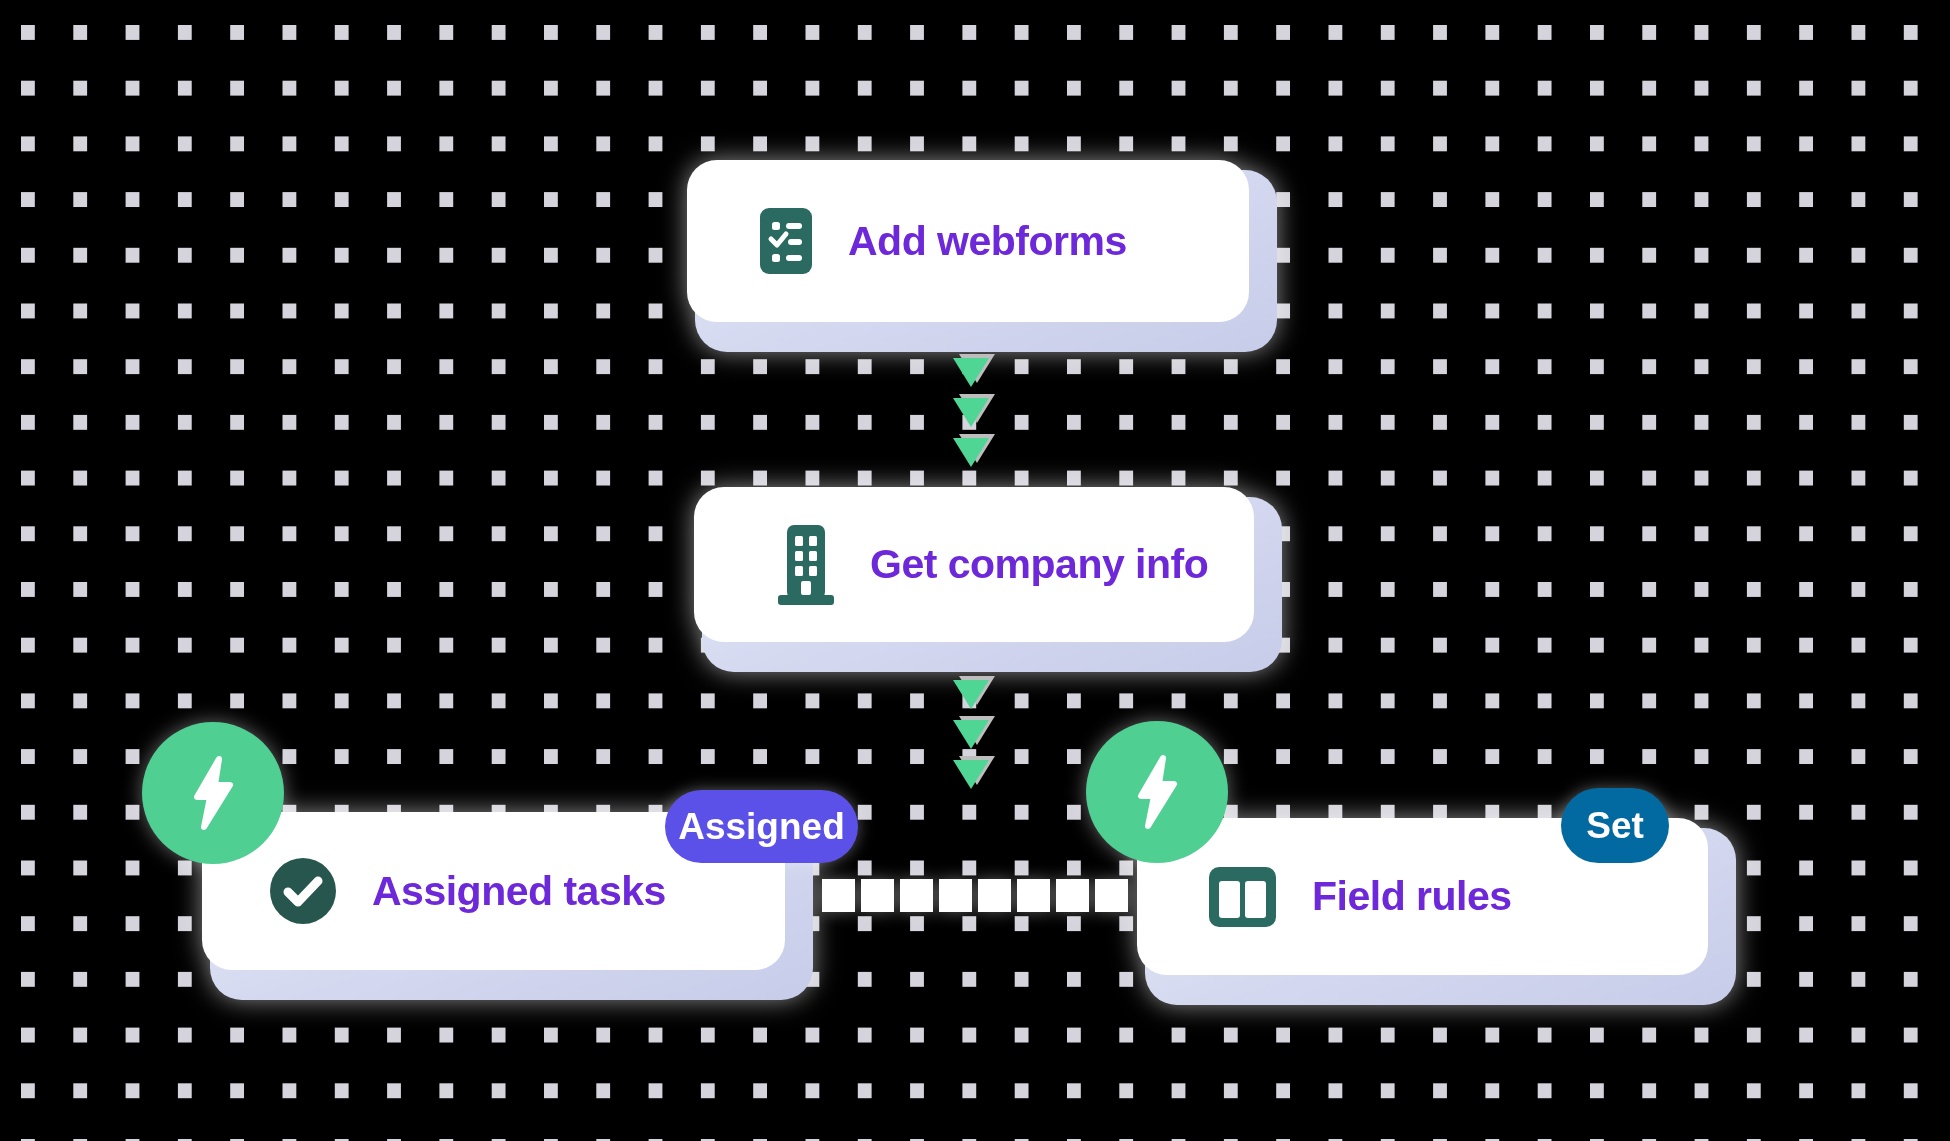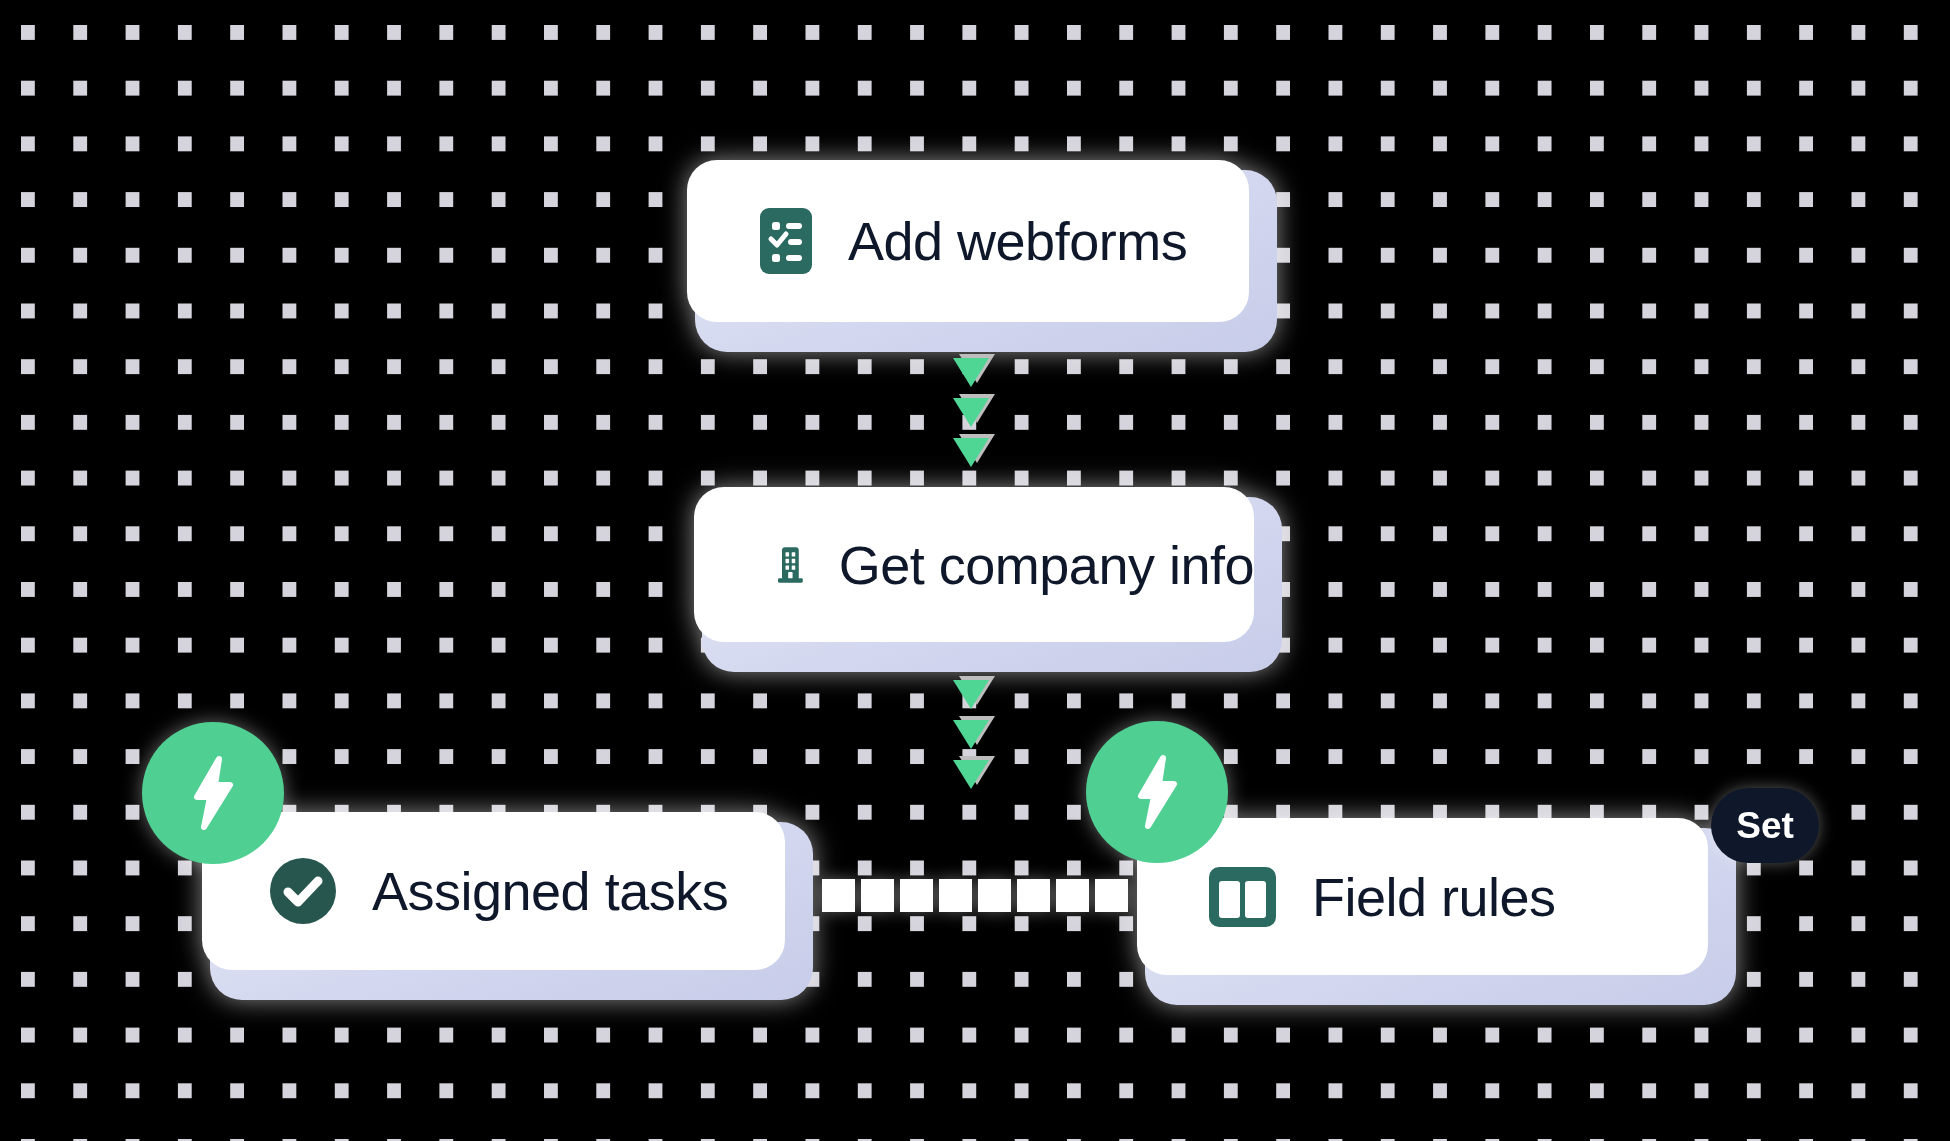--- a/index.html
+++ b/index.html
@@ -14,21 +14,21 @@
   .card-back{
     position:absolute;left:8px;top:10px;right:-28px;bottom:-30px;
     border-radius:32px;
     background:linear-gradient(160deg,#e6e9f7 0%,#d3d7ef 55%,#c7cce9 100%);
   }
   .card-face{
     position:absolute;inset:0;background:#fff;border-radius:30px;
     display:flex;align-items:center;gap:36px;
   }
   .card-label{
-    font-weight:400;color:#0f172a;font-size:54px;letter-spacing:-0.5px;white-space:nowrap;
+    font-weight:700;color:#6d28d9;font-size:41px;letter-spacing:-0.5px;white-space:nowrap;
   }
   #card-add      {left:687px;top:160px;width:562px;height:162px;}
   #card-add      .card-face{padding-left:73px;}
   #card-company  {left:694px;top:487px;width:560px;height:155px;}
   #card-company  .card-face{padding-left:84px;}
   #card-tasks    {left:202px;top:812px;width:583px;height:158px;}
   #card-tasks    .card-face{padding-left:68px;}
   #card-fields   {left:1137px;top:818px;width:571px;height:157px;}
   #card-fields   .card-face{padding-left:72px;}
 
@@ -52,21 +52,21 @@
   #bolt-left{left:142px;top:722px;}
   #bolt-right{left:1086px;top:721px;}
 
   
   .badge{
     position:absolute;display:flex;align-items:center;justify-content:center;
     color:#fff;font-weight:700;font-size:37px;letter-spacing:0;
     filter:drop-shadow(0 0 8px rgba(255,255,255,.35));
   }
   #badge-assigned{left:665px;top:790px;width:193px;height:73px;border-radius:37px;background:#5b51e8;}
-  #badge-set{left:1711px;top:788px;width:108px;height:75px;border-radius:38px;background:#0f172a;}
+  #badge-set{left:1561px;top:788px;width:108px;height:75px;border-radius:38px;background:#0369a1;}
 </style>
 </head>
 <body>
 
 <div class="stage">
 
   <svg class="grid-svg" width="1950" height="1141" shape-rendering="crispEdges">
     <defs>
       <pattern id="dots" x="21" y="25" width="52.3" height="55.7" patternUnits="userSpaceOnUse">
         <rect width="13.5" height="15" fill="#d5d3db"></rect>
@@ -177,15 +177,16 @@
     <svg width="48" height="76" viewBox="0 0 48 76">
       <path d="M30 4 L8 42 H21 L15 72 L41 30 H26 Z" fill="#fff" stroke="#fff" stroke-width="6" stroke-linejoin="round"></path>
     </svg>
   </div>
   <div class="bolt-circle" id="bolt-right">
     <svg width="48" height="76" viewBox="0 0 48 76">
       <path d="M30 4 L8 42 H21 L15 72 L41 30 H26 Z" fill="#fff" stroke="#fff" stroke-width="6" stroke-linejoin="round"></path>
     </svg>
   </div>
 
+  <div class="badge" id="badge-assigned">Assigned</div>
   <div class="badge" id="badge-set">Set</div>
 
 </div>
 
 </body></html>

